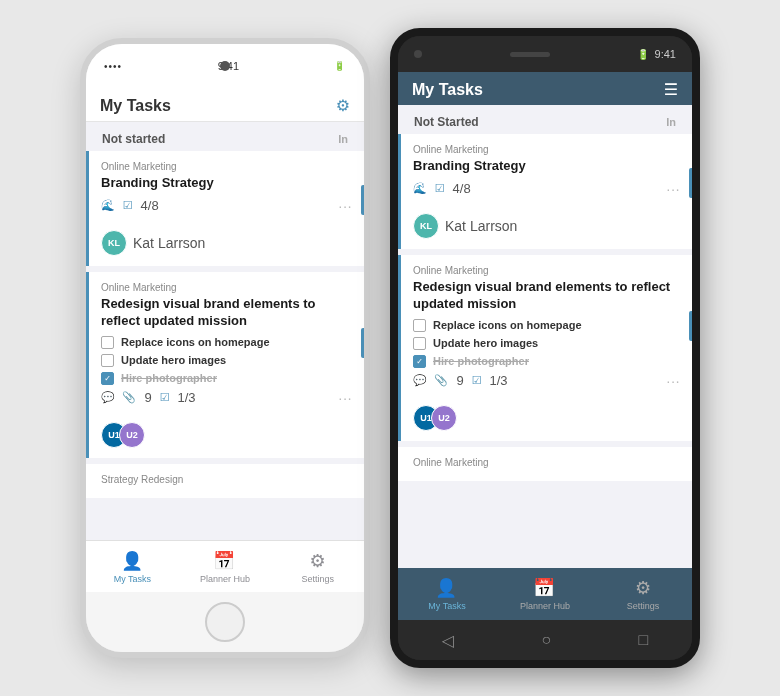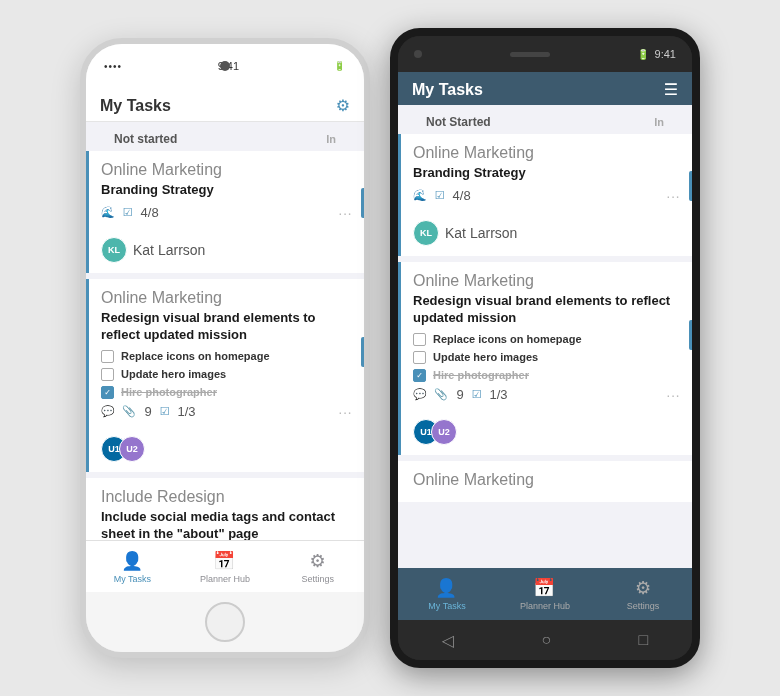--- a/index.html
+++ b/index.html
@@ -180,21 +180,21 @@
     .tab-icon { font-size: 18px; }
 
     
     .content-area {
       flex: 1;
       overflow-y: auto;
       background: #f2f2f7;
     }
 
     .section-header {
-      padding: 10px 28px 5px;
+      padding: 10px 16px 5px;
       font-size: 12px;
       font-weight: 600;
       color: #555;
       background: #f2f2f7;
       display: flex;
       align-items: center;
       justify-content: space-between;
     }
     .section-in-label {
       font-size: 11px;
@@ -205,21 +205,21 @@
     .task-card {
       background: #fff;
       margin: 0 0 6px 0;
       padding: 10px 12px;
       border-left: 3px solid transparent;
       position: relative;
     }
     .task-card.blue-left { border-left-color: #4a90b8; }
 
     .task-project {
-      font-size: 16px;
+      font-size: 10px;
       color: #888;
       margin-bottom: 3px;
     }
     .task-title {
       font-size: 13px;
       font-weight: 600;
       color: #1a1a1a;
       line-height: 1.3;
       margin-bottom: 6px;
     }
@@ -377,22 +377,21 @@
             </div>
             <div class="avatar-row">
               <div class="avatar-stack">
                 <div class="avatar-circle orange">U1</div>
                 <div class="avatar-circle purple">U2</div>
               </div>
             </div>
           </div>
 
           <div class="task-card">
-            <div class="task-project">Include Redesign</div>
-            <div class="task-title">Include social media tags and contact sheet in the "about" page</div>
+            <div class="task-project">Strategy Redesign</div>
           </div>
 
         </div>
       </div>
 
       <div class="tab-bar">
         <div class="tab-item active">
           <span class="tab-icon">👤</span>
           <span>My Tasks</span>
         </div>

